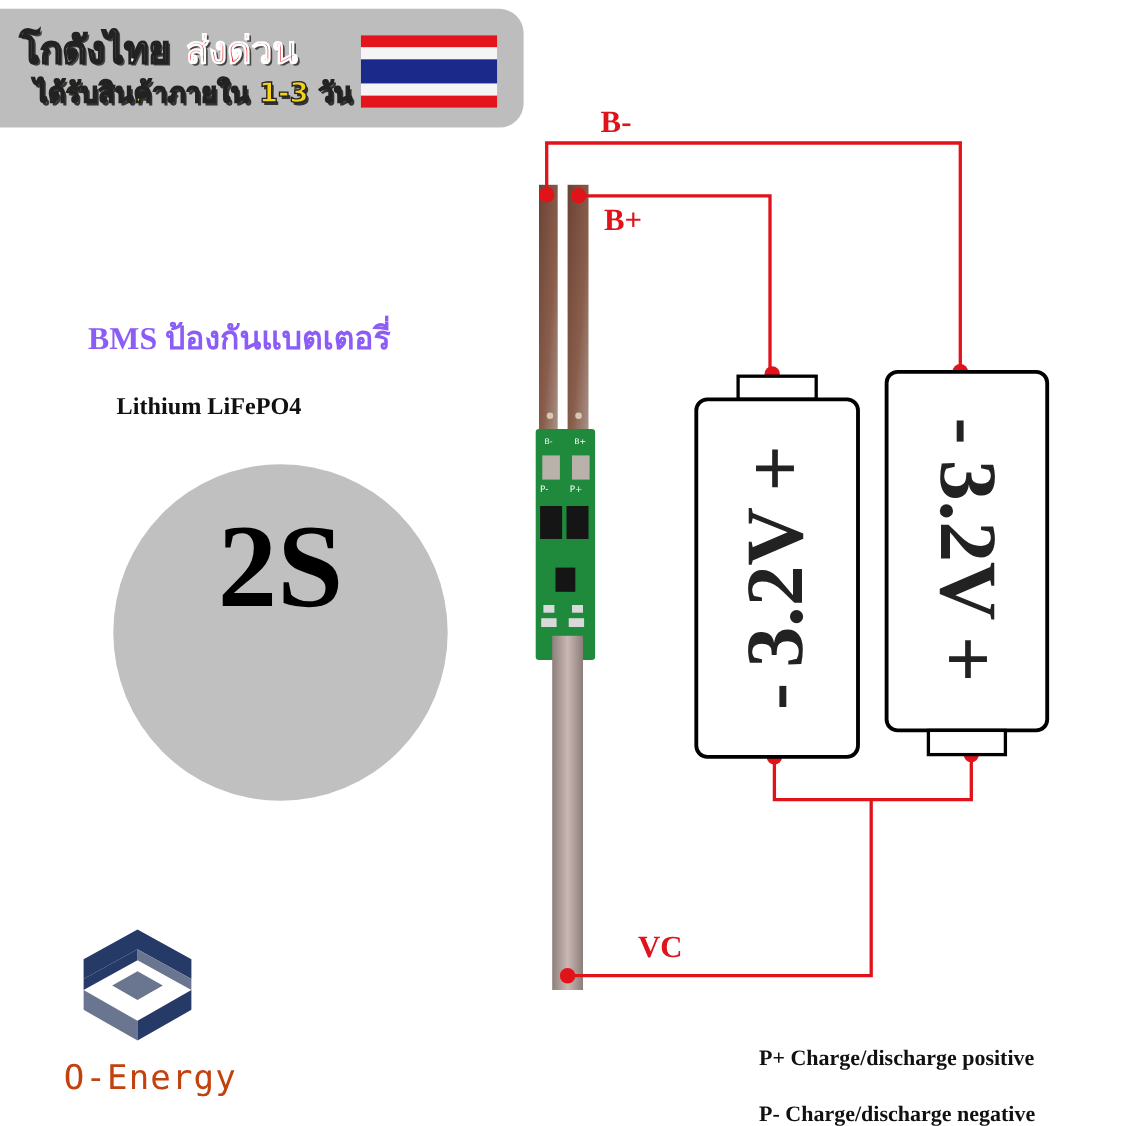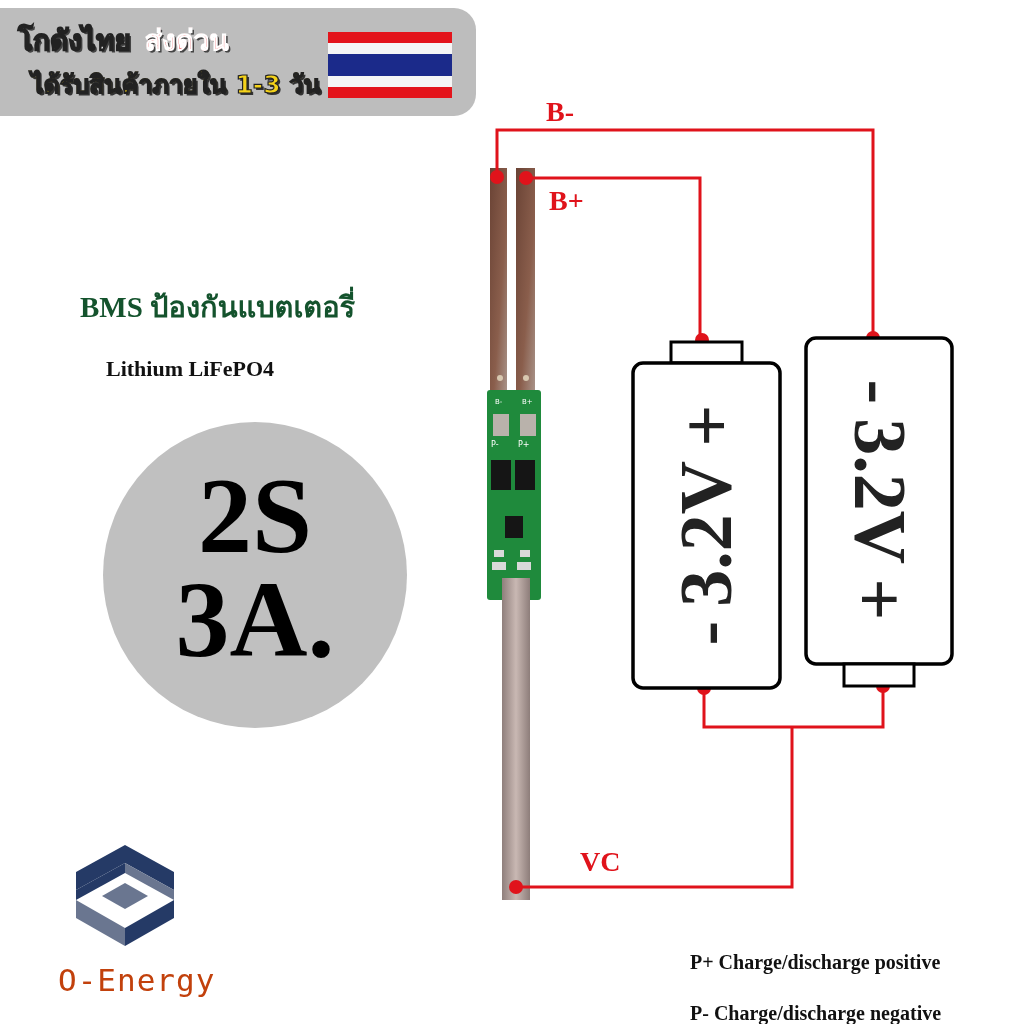--- a/index.html
+++ b/index.html
@@ -1,23 +1,23 @@
 <!DOCTYPE html>
 <html><head>
 <meta charset="utf-8">
 <style>
   html, body { margin:0; padding:0; background:#ffffff; }
   body { width:1024px; height:1024px; position:relative; overflow:hidden; font-family:"Liberation Serif", serif; }
   .abs { position:absolute; }
   .banner { left:-20px; top:8px; width:496px; height:108px; background:#bdbdbd; border-radius:0 22px 22px 0; }
-  .banner-line1 { left:18px; top:18px; font-family:Liberation Mono, monospace; font-weight:bold; font-size:28px; color:#ffffff; -webkit-text-stroke:1.5px #222; letter-spacing:0px; white-space:nowrap; text-shadow:2px 2px 0 #444; }
+  .banner-line1 { left:18px; top:18px; font-family:Liberation Mono, monospace; font-weight:bold; font-size:34px; color:#ffffff; -webkit-text-stroke:1.5px #222; letter-spacing:0px; white-space:nowrap; text-shadow:2px 2px 0 #444; }
   .banner-line1 .red { color:#e3141b; -webkit-text-stroke:1px #fff; margin-left:14px; }
   .banner-line2 { left:18px; top:64px; font-family:"DejaVu Sans", sans-serif; font-weight:bold; font-size:25px; color:#f4d21a; -webkit-text-stroke:1.2px #222; white-space:nowrap; text-shadow:2px 2px 0 #333;margin-left:13px; }
   .flag { left:328px; top:32px; width:124px; height:66px; }
-  .title1 { left:80px; top:284px; width:340px; font-weight:bold; font-size:29px; color:#14532d; white-space:nowrap; }
+  .title1 { left:80px; top:284px; width:340px; font-weight:bold; font-size:29px; color:#8b5cf6; white-space:nowrap; }
   .title2 { left:106px; top:356px; font-weight:bold; font-size:22px; color:#111; white-space:nowrap; }
   .circle { left:103px; top:422px; width:304px; height:306px; border-radius:50%; background:#c0c0c0; }
   .circle-text { left:103px; top:450px; width:304px; text-align:center; font-weight:bold; font-size:108px; line-height:104px; color:#000;margin-top:14px; }
   .lbl-red { color:#e0131b; font-weight:bold; font-size:28px; white-space:nowrap; }
   .legend { font-weight:bold; font-size:20px; color:#111; white-space:nowrap;margin-top:20px; }
   .brand { left:58px; top:962px; font-family:"DejaVu Sans Mono", monospace; font-size:31px; color:#c2410c; letter-spacing:1px; white-space:nowrap; }
   .batt-label { font-weight:bold; font-size:74px; color:#222; white-space:nowrap; }
 </style>
 </head>
 <body>
@@ -34,21 +34,20 @@
   <rect x="0" y="44" width="124" height="11" fill="#f5f5f5"></rect>
   <rect x="0" y="55" width="124" height="11" fill="#e3141b"></rect>
 </svg>
 
 <div class="abs title1">BMS ป้องกันแบตเตอรี่</div>
 <div class="abs title2">Lithium LiFePO4</div>
 
 <div class="abs circle"></div>
 <div class="abs circle-text">
   <div>2S</div>
-  <div>3A.</div>
 </div>
 
 <svg class="abs" style="left:0;top:0;" width="1024" height="1024">
   <defs>
     <linearGradient id="nickel" x1="0" x2="1" y1="0" y2="0">
       <stop offset="0" stop-color="#8f7f7c"></stop>
       <stop offset="0.5" stop-color="#c9b8b3"></stop>
       <stop offset="1" stop-color="#8d7d7a"></stop>
     </linearGradient>
     <linearGradient id="copper" x1="0" x2="1" y1="0" y2="1">

